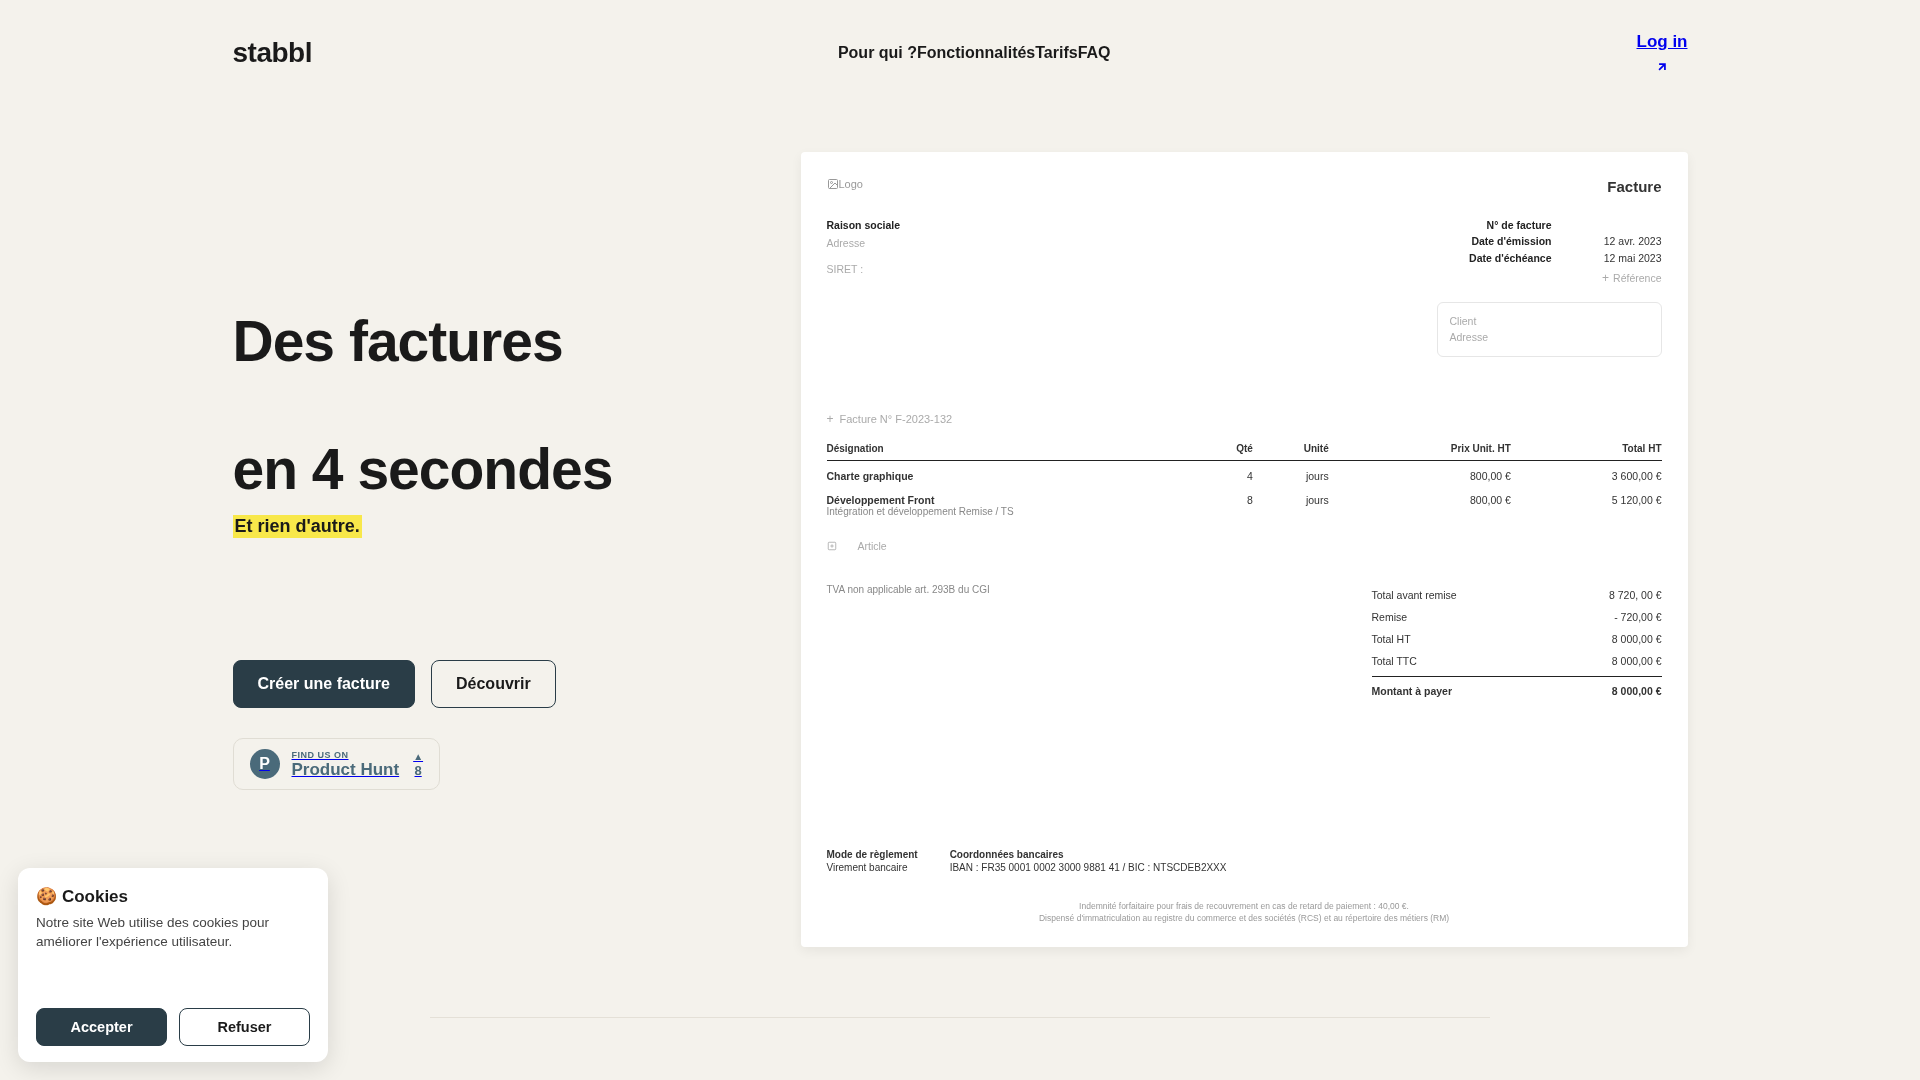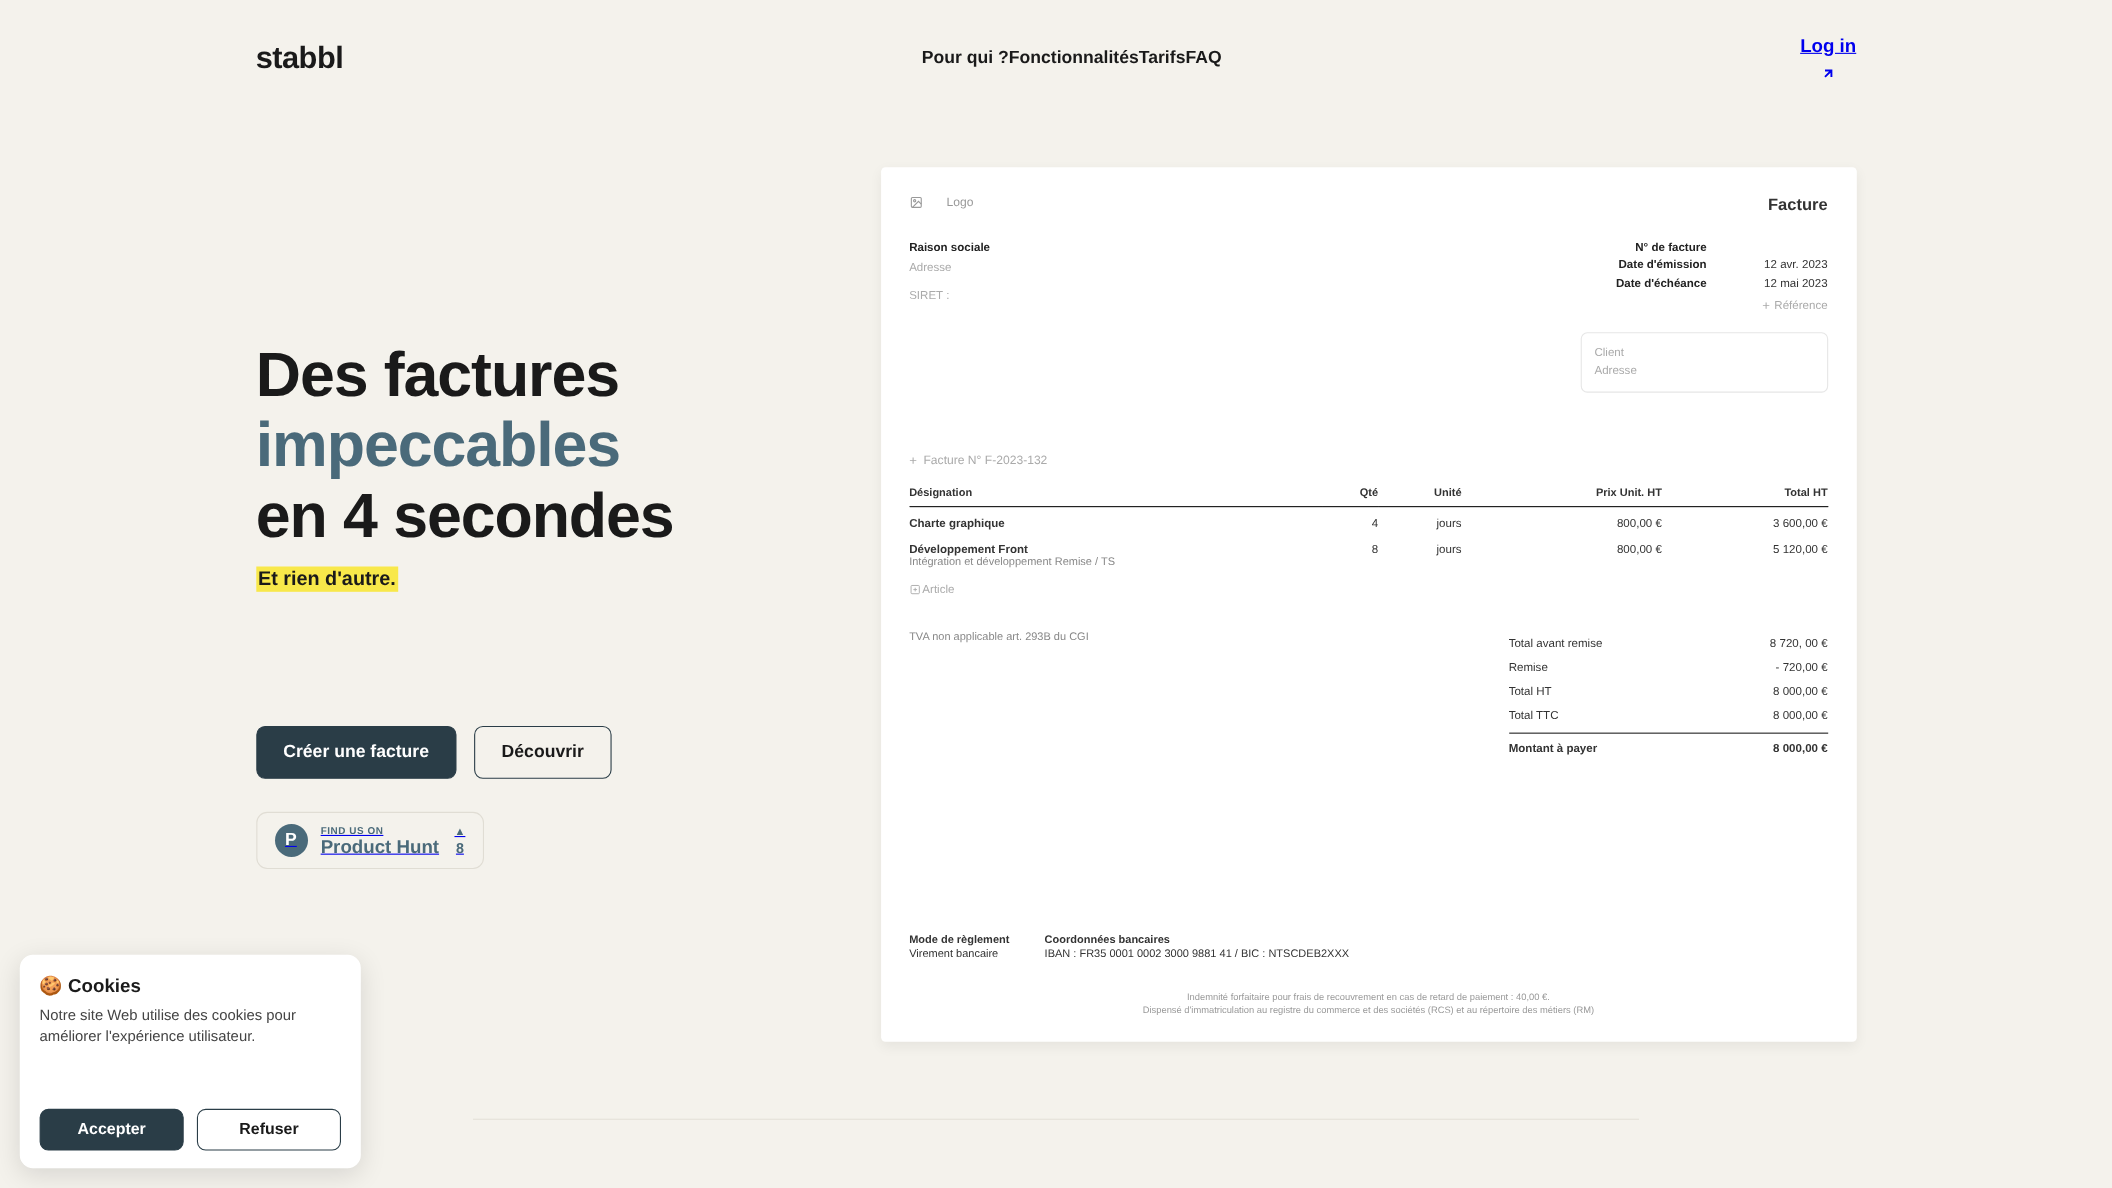--- a/index.html
+++ b/index.html
@@ -52,41 +52,41 @@
 .invoice {
   flex: 1; background: #fff; border-radius: 4px; padding: 26px 26px 22px;
   box-shadow: 0 4px 12px rgba(0,0,0,0.06);
   font-size: 11px; color: #333;
   margin-left: 48px;
   width: 560px;
   height: 795px;
   display: flex; flex-direction: column;
 }
 .inv-top { display: flex; justify-content: space-between; align-items: flex-start; }
-.inv-logo { display: flex; align-items: center; gap: 22px; color: #999; font-size: 11px; }
+.inv-logo { display: flex; align-items: center; gap: 0; color: #999; font-size: 11px; }
 .inv-logo svg { width: 12px; height: 12px; }
 .inv-title { font-size: 15px; font-weight: 700; }
 .inv-meta { display: flex; justify-content: space-between; margin-top: 22px; }
 .inv-from { color: #aaa; font-size: 10.5px; line-height: 1.7; }
 .inv-from .strong { color: #222; font-weight: 600; }
 .inv-dates { text-align: right; font-size: 10.5px; line-height: 1.55; }
 .inv-dates .row { display: flex; justify-content: flex-end; gap: 40px; }
 .inv-dates .lbl { font-weight: 600; color: #222; }
 .inv-dates .val { min-width: 70px; text-align: right; }
 .inv-dates .ref { color: #aaa; margin-top: 4px; display: flex; justify-content: flex-end; align-items: center; gap: 4px; }
 .inv-client { margin-top: 16px; border: 1px solid #e6e6e6; border-radius: 6px; padding: 10px 12px; width: 225px; float: right; color: #aaa; font-size: 10.5px; line-height: 1.55; }
 .inv-number { clear: both; color: #aaa; margin-top: 56px; font-size: 11px; display: flex; align-items: center; gap: 6px; }
 .inv-table { width: 100%; margin-top: 12px; border-collapse: collapse; font-size: 10.5px; }
 .inv-table th { text-align: right; font-weight: 700; padding: 6px 0; border-bottom: 1px solid #222; font-size: 10px; }
 .inv-table th:first-child { text-align: left; }
 .inv-table td { padding: 9px 0 3px; text-align: right; vertical-align: top; }
 .inv-table td:first-child { text-align: left; }
 .inv-table .desig { font-weight: 700; }
 .inv-table .sub { color: #888; font-weight: 400; font-size: 10px; }
-.inv-add-article { color: #aaa; font-size: 10.5px; margin-top: 10px; display: flex; align-items: center; gap: 2px; }
+.inv-add-article { color: #aaa; font-size: 10.5px; margin-top: 20px; display: flex; align-items: center; gap: 21px; }
 .inv-summary { display: flex; justify-content: space-between; margin-top: 32px; align-items: flex-start; }
 .inv-tva { font-size: 10px; color: #888; }
 .inv-totals { width: 290px; font-size: 10.5px; }
 .inv-totals .trow { display: flex; justify-content: space-between; padding: 5px 0; }
 .inv-totals .trow.bold { font-weight: 700; border-top: 1px solid #222; margin-top: 4px; padding-top: 8px; }
 .inv-footer { margin-top: auto; }
 .inv-pay { display: flex; gap: 32px; font-size: 10px; margin-top: 30px; }
 .inv-pay .col .hd { font-weight: 700; margin-bottom: 2px; }
 .inv-legal { text-align: center; font-size: 8.5px; color: #999; margin-top: 28px; line-height: 1.4; }
 .plus { font-size: 12px; line-height: 1; }
@@ -119,21 +119,21 @@
       <svg viewBox="0 0 24 24" fill="none" stroke="currentColor" stroke-width="3">
           <path d="M7 17L17 7M7 7h10v10"></path>
         </svg>
     </a>
   </header>
 
   <div class="hero">
     <div class="hero-left">
       <h1>
         <span>Des factures</span><br>
-        <span class="accent">impeccables</span><br>
+        <br>
         <span>en 4 secondes</span>
       </h1>
       <span class="tagline">Et rien d'autre.</span>
       <div class="cta-row">
         <button class="btn btn-primary">Créer une facture</button>
         <button class="btn btn-secondary">Découvrir</button>
       </div>
       <a href="#" class="ph-badge">
         <div class="ph-left">
           <div class="ph-icon">P</div>

